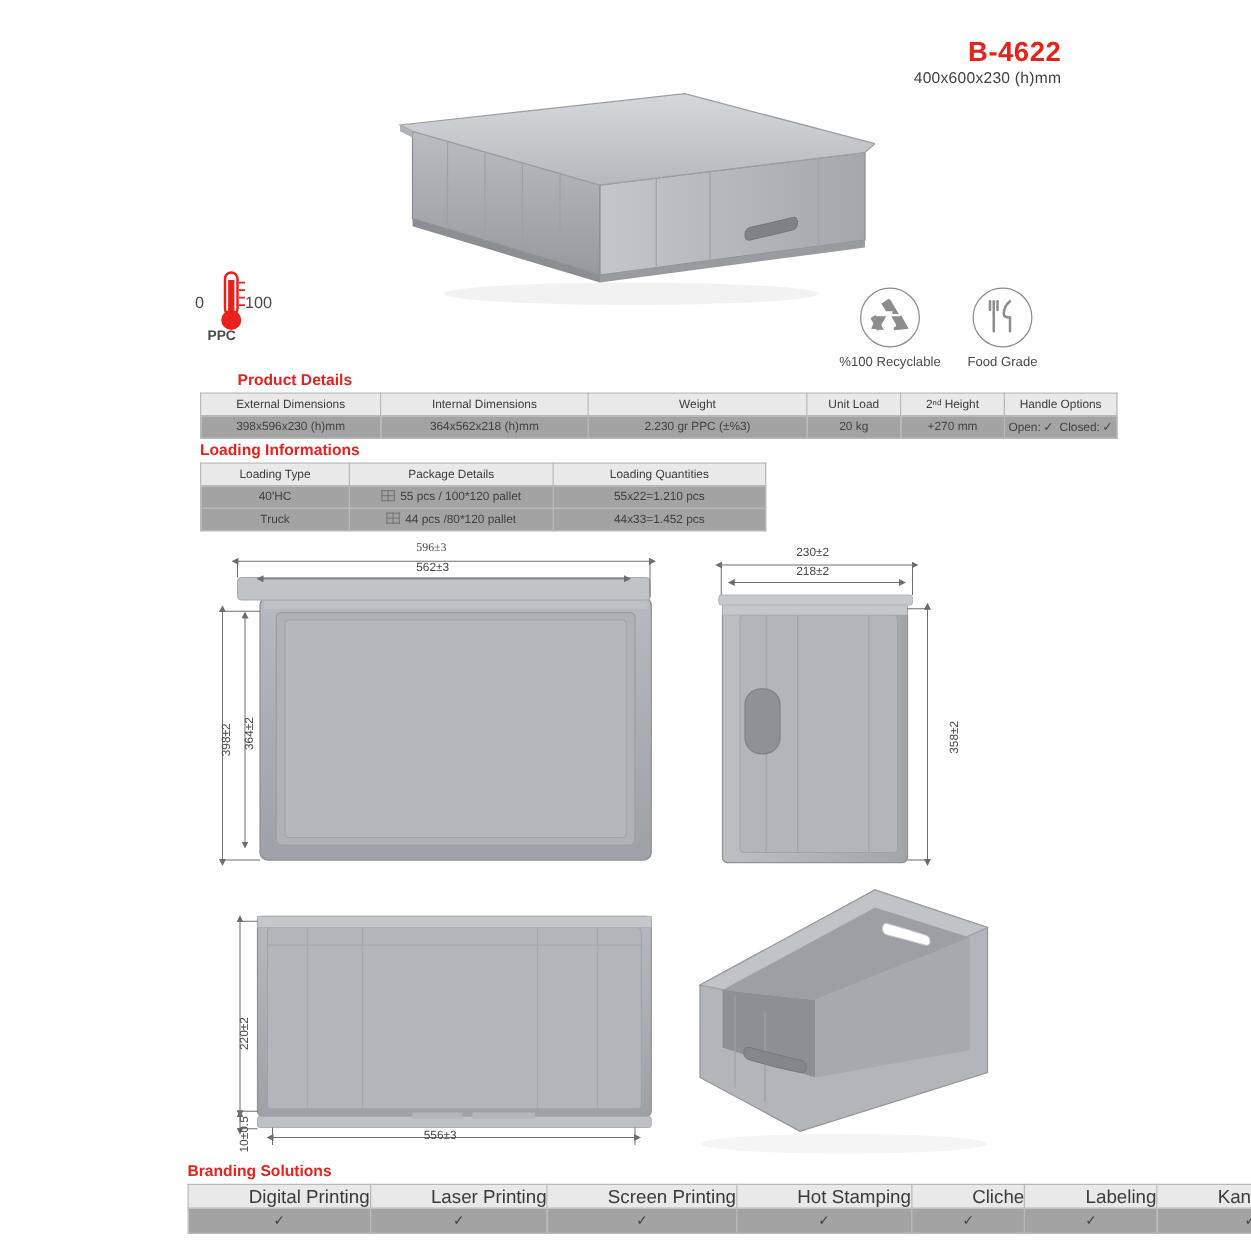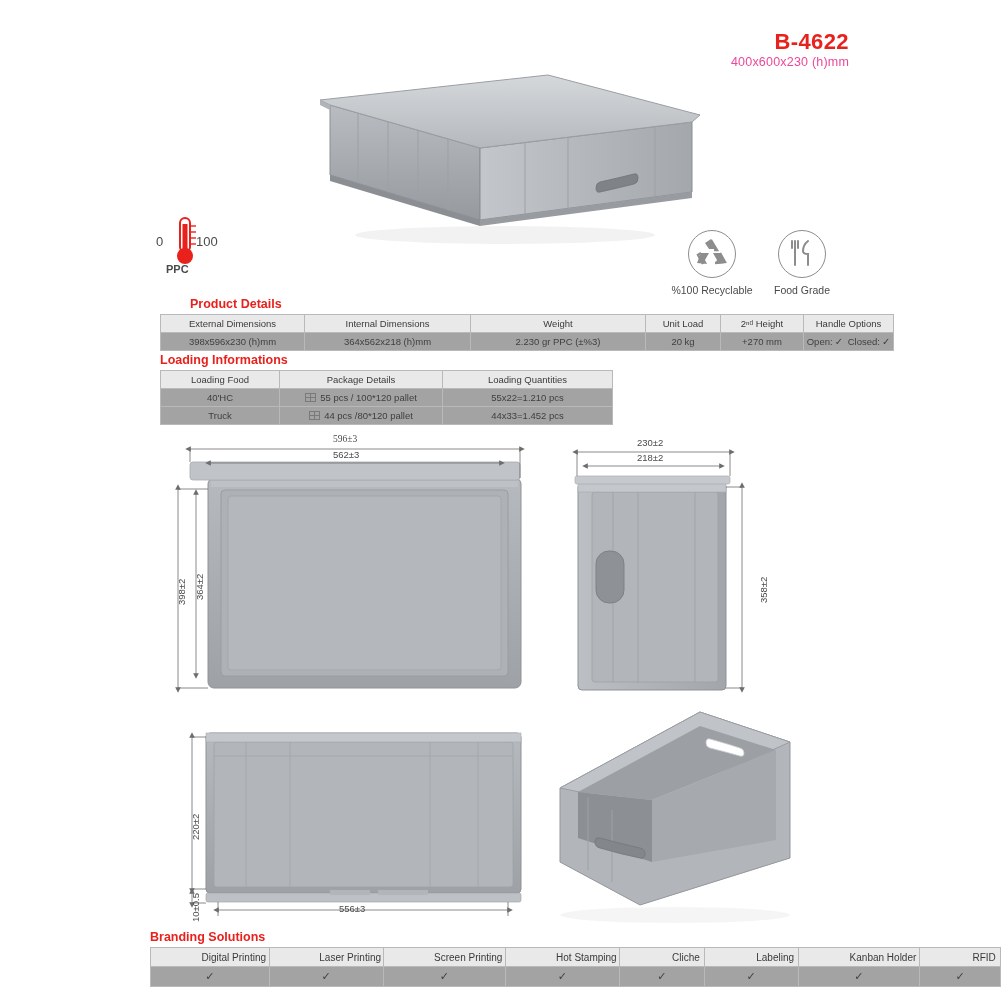--- a/index.html
+++ b/index.html
@@ -30,21 +30,21 @@
   }
   .prod-code {
     color: #e8211d;
     font-size: 22px;
     font-weight: bold;
     letter-spacing: 0.4px;
     line-height: 1.05;
     text-align: right;
   }
   .prod-dims {
-    color: #ec4899;
+    color: #404040;
     font-size: 12.5px;
     margin-top: 2px;
     letter-spacing: 0.2px;
   }
 
   
   .hero {
     position: absolute;
     left: 300px;
     top: 70px;
@@ -138,21 +138,21 @@
   }
   table.spec tbody td {
     height: 17px;
     background: #a3a3a3;
   }
 
   #tbl-product { left: 160px; top: 314px; }
   #tbl-loading { left: 160px; top: 370px; }
   #tbl-branding { left: 150px; top: 947px; }
 
-  #tbl-branding th { height: 18px; font-size: 10px; padding-left: 48px; }
+  #tbl-branding th { height: 18px; font-size: 15px; padding-left: 48px; }
   #tbl-branding td { height: 19px; font-size: 11px; }
 
   .chk { font-size: 10px; }
   .handle-cell span { margin: 0 1px; }
 
   .pallet-ico {
     display: inline-block;
     width: 11px;
     height: 9px;
     margin-right: 4px;
@@ -322,21 +322,21 @@
           <span>Closed:</span><span class="chk">✓</span>
         </td>
       </tr>
     </tbody>
   </table>
 
   <div class="sect-title" id="title-loading">Loading Informations</div>
   <table class="spec" id="tbl-loading">
     <thead>
       <tr>
-        <th style="width:118px">Loading Food</th>
+        <th style="width:118px">Loading Type</th>
         <th style="width:162px">Package Details</th>
         <th style="width:169px">Loading Quantities</th>
       </tr>
     </thead>
     <tbody>
       <tr>
         <td>40'HC</td>
         <td>
           <span class="pallet-ico">
             <i style="left:0;top:0;width:11px;height:1.2px"></i>

